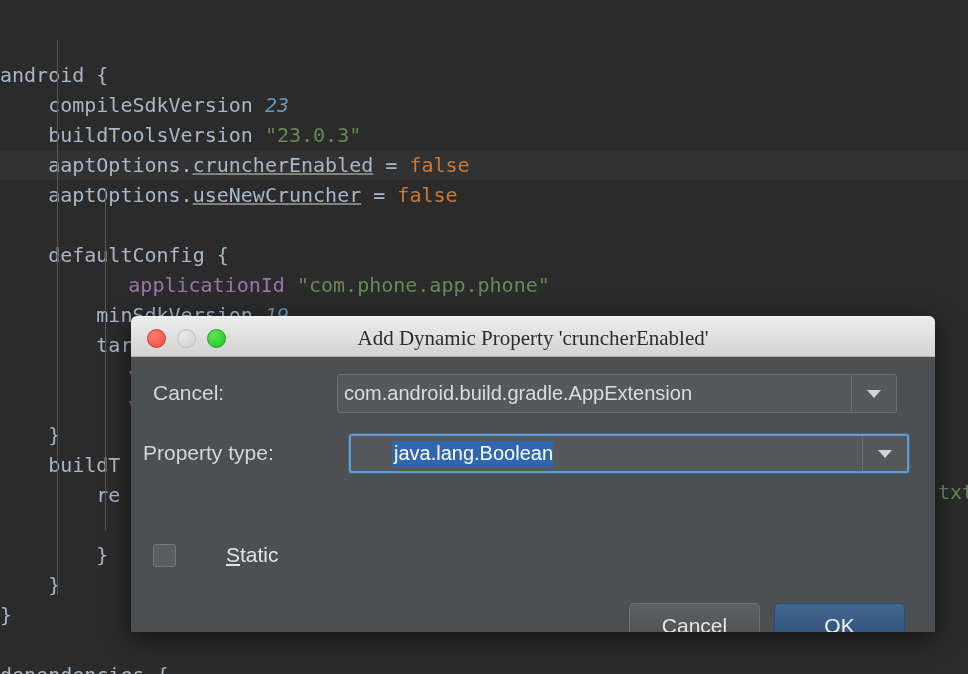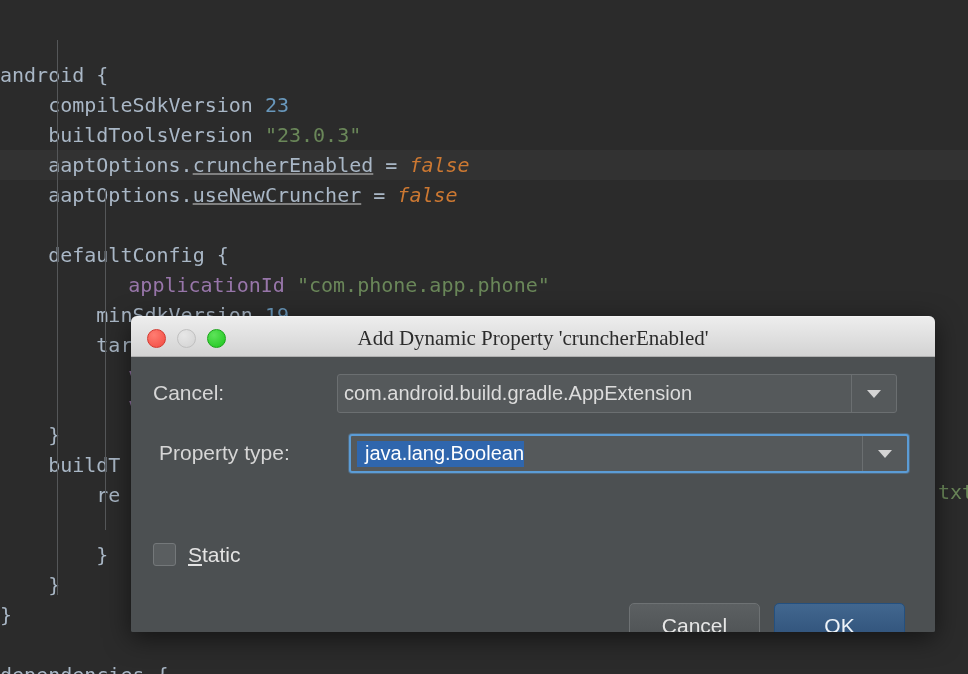--- a/index.html
+++ b/index.html
@@ -31,22 +31,22 @@
   }
   .code-line {
     position: relative;
     height: 30px;
     padding-left: 0px;
     box-sizing: border-box;
   }
   .code-line.hl {
     background: #323232;
   }
-  .tok-kw      { color: #cc7832; font-style: italic; }
-  .tok-num     { color: #6897bb; }
+  .tok-kw      { color: #cc7832; }
+  .tok-num     { color: #6897bb; font-style: italic; }
   .tok-str     { color: #6a8759; }
   .tok-prop    { color: #9876aa; margin-left: 32px; }
   .tok-plain   { color: #a9b7c6; }
   .tok-unres   { color: #a9b7c6; text-decoration: underline; text-decoration-color:#808080; }
   .tok-punct   { color: #a9b7c6; }
 
   
   .guide {
     position: absolute;
     width: 1px;
@@ -97,21 +97,21 @@
     background: #4c5052;
   }
 
   .row-label {
     position: absolute;
     font-size: 21px;
     color: #d6d6d6;
     font-family: "Liberation Sans", sans-serif;
   }
   #label-class  { left: 22px; top: 24px; }
-  #label-ptype  { left: 28px; top: 84px; }
+  #label-ptype  { left: 12px; top: 84px; }
 
   .combo {
     position: absolute;
     height: 39px;
     box-sizing: border-box;
     display: flex;
     background: #55595b;
     border: 1px solid #6b6f71;
     border-radius: 3px;
   }
@@ -144,29 +144,31 @@
 
   #combo-ptype {
     left: 218px; top: 77px; width: 560px;
     border: 2px solid #5b9cd6;
     background: #55595b;
     box-shadow: 0 0 0 1px rgba(91,156,214,.35);
   }
   #combo-ptype .val .sel {
     background: #2f66ad;
     color: #ffffff;
-    padding: 1px 0 2px 8px;
+    padding: 1px 0 2px 2px;
+    margin-left: 35px;
   }
 
   
   #static-row {
     position: absolute;
     left: 22px; top: 186px;
     display: flex;
-    align-items: flex-start;
+    align-items: flex-end;
+    gap: 38px;
   }
   #static-box {
     width: 23px; height: 23px;
     background: #5a5e60;
     border: 1px solid #74787a;
     border-radius: 3px;
     box-sizing: border-box;
   }
   #static-label {
     margin-left: 12px;

